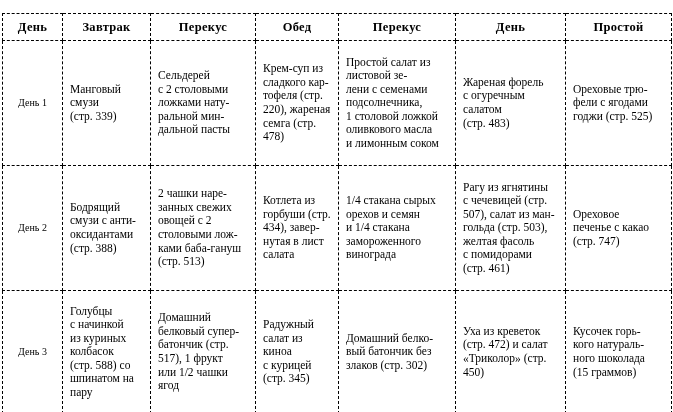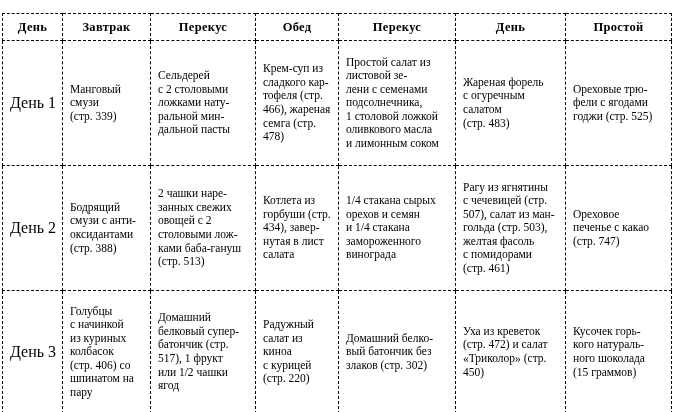--- a/index.html
+++ b/index.html
@@ -36,21 +36,21 @@
   }
   .menu-table td {
     font-size: 11.5px;
     line-height: 1.18;
     text-align: left;
     white-space: pre-line;
   }
   .menu-table td.day-cell {
     text-align: center;
     white-space: nowrap;
-    font-size: 16px;
+    font-size: 10px;
   }
   tr.body-row-1 { height: 125px; }
   tr.body-row-2 { height: 125px; }
   tr.body-row-3 { height: 123px; }
 </style>
 </head>
 <body>
 
 <table class="menu-table">
   <colgroup>
@@ -80,21 +80,21 @@
 смузи
 (стр. 339)</td>
       <td>Сельдерей
 с 2 столовыми
 ложками нату-
 ральной мин-
 дальной пасты</td>
       <td>Крем-суп из
 сладкого кар-
 тофеля (стр.
-466), жареная
+220), жареная
 семга (стр.
 478)</td>
       <td>Простой салат из
 листовой зе-
 лени с семенами
 подсолнечника,
 1 столовой ложкой
 оливкового масла
 и лимонным соком</td>
       <td>Жареная форель
@@ -137,33 +137,33 @@
       <td>Ореховое
 печенье с какао
 (стр. 747)</td>
     </tr>
     <tr class="body-row-3">
       <td class="day-cell">День 3</td>
       <td>Голубцы
 с начинкой
 из куриных
 колбасок
-(стр. 406) со
+(стр. 588) со
 шпинатом на
 пару</td>
       <td>Домашний
 белковый супер-
 батончик (стр.
 517), 1 фрукт
 или 1/2 чашки
 ягод</td>
       <td>Радужный
 салат из киноа
 с курицей
-(стр. 220)</td>
+(стр. 345)</td>
       <td>Домашний белко-
 вый батончик без
 злаков (стр. 302)</td>
       <td>Уха из креветок
 (стр. 472) и салат
 «Триколор» (стр.
 450)</td>
       <td>Кусочек горь-
 кого натураль-
 ного шоколада

